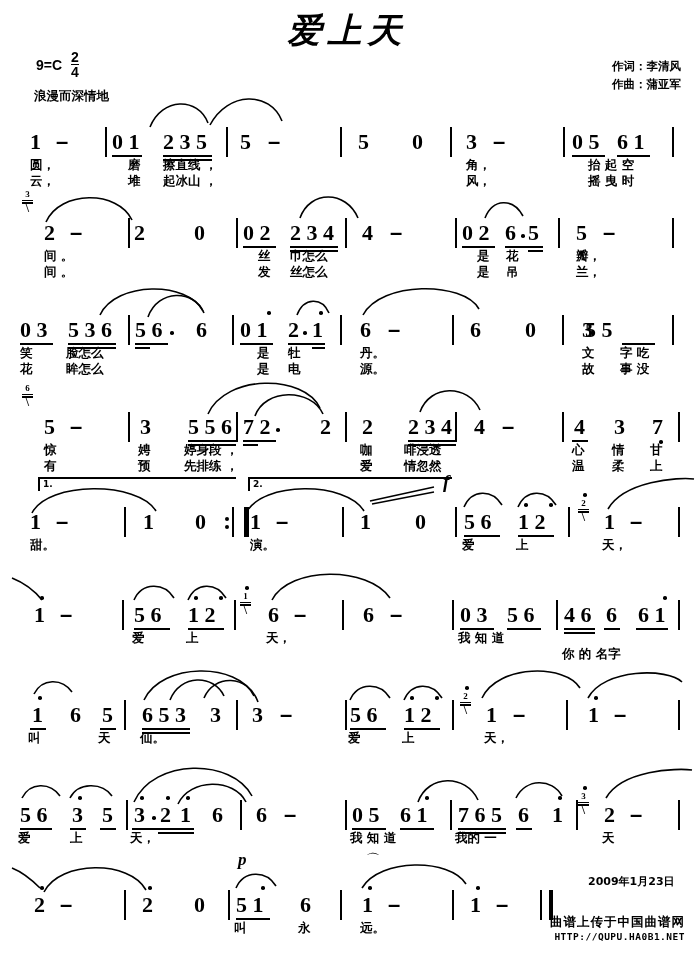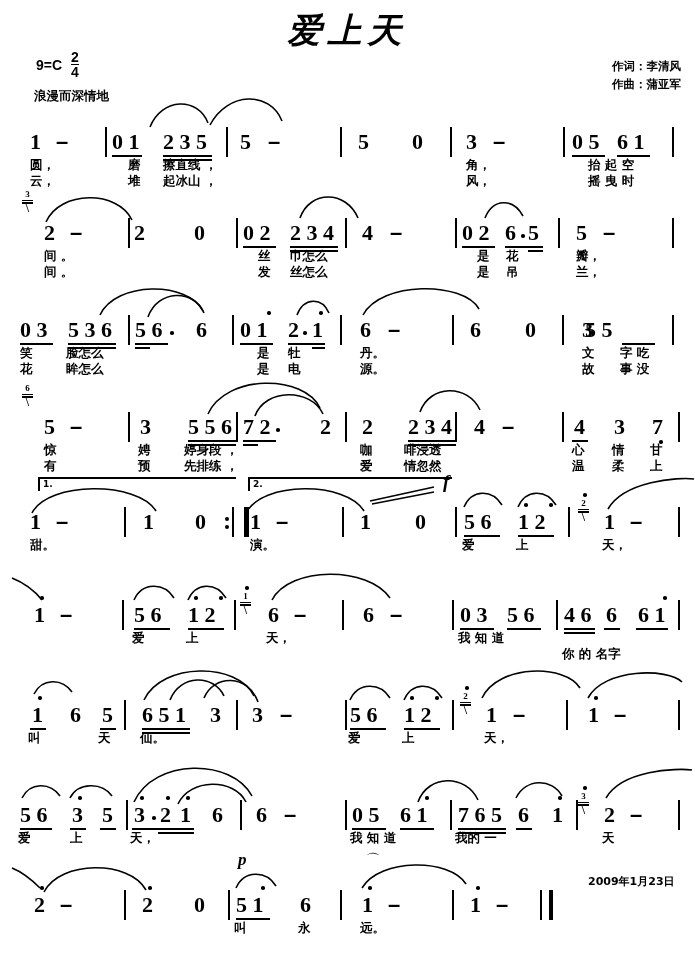--- a/index.html
+++ b/index.html
@@ -551,21 +551,21 @@
     <div class="noterow">
 
       <div class="g" style="left:32px;top:2px;">1</div>
       <div class="odot" style="left:38px;top:-6px;"></div>
       <div class="beam" style="left:30px;top:26px;width:16px;"></div>
       <div class="g" style="left:70px;top:2px;">6</div>
       <div class="g" style="left:102px;top:2px;">5</div>
       <div class="beam" style="left:100px;top:26px;width:16px;"></div>
       <div class="bar" style="left:124px;top:-2px;height:30px;"></div>
 
-      <div class="g" style="left:142px;top:2px;">6 5 1</div>
+      <div class="g" style="left:142px;top:2px;">6 5 3</div>
       <div class="beam" style="left:142px;top:26px;width:48px;"></div>
       <div class="beam" style="left:142px;top:30px;width:48px;"></div>
       <div class="g" style="left:210px;top:2px;">3</div>
       <div class="bar" style="left:236px;top:-2px;height:30px;"></div>
 
       <div class="g" style="left:252px;top:2px;">3</div>
       <div class="dash" style="left:280px;top:2px;">–</div>
       <div class="bar" style="left:345px;top:-2px;height:30px;"></div>
 
       <div class="g" style="left:350px;top:2px;">5 6</div>
@@ -734,14 +734,18 @@
       <div class="dbar" style="left:540px;top:-2px;"></div>
     </div>
 
     <div class="ly" style="left:234px;top:52px;">叫</div>
     <div class="ly" style="left:298px;top:52px;">永</div>
     <div class="ly" style="left:360px;top:52px;">远。</div>
 
     <div class="date" style="left:588px;top:6px;">2009年1月23日</div>
   </div>
 
+  <div class="footer">
+    <div class="f1">曲谱上传于中国曲谱网</div>
+    <div class="f2">HTTP://QUPU.HA0B1.NET</div>
+  </div>
 
 </div>
 
 </body></html>

